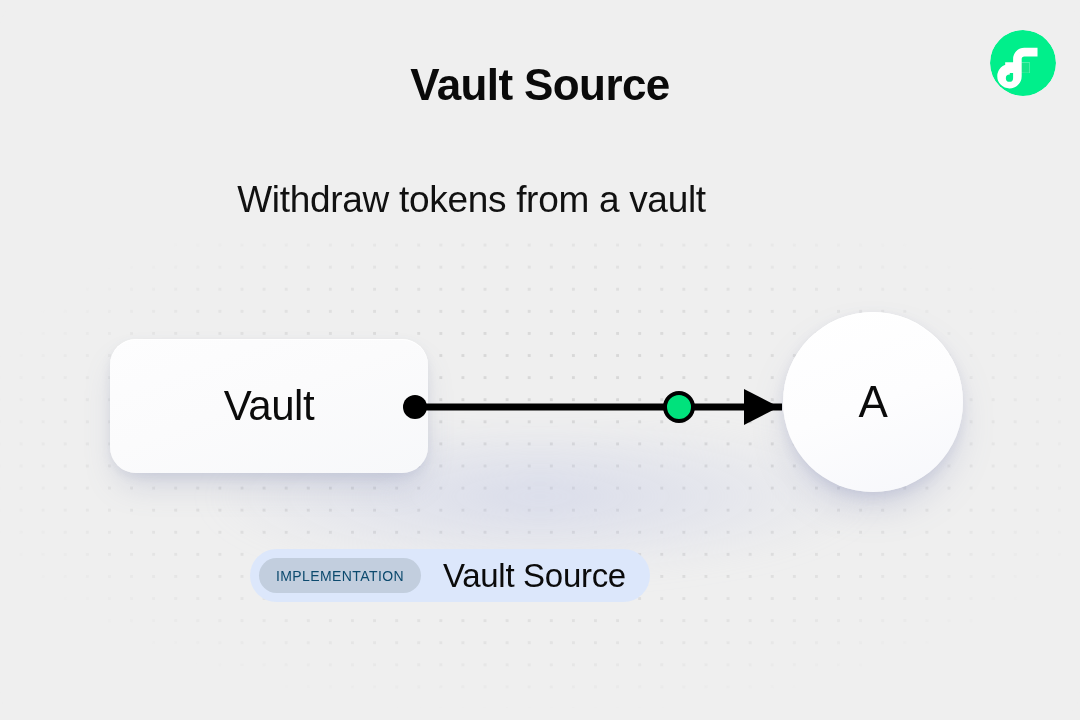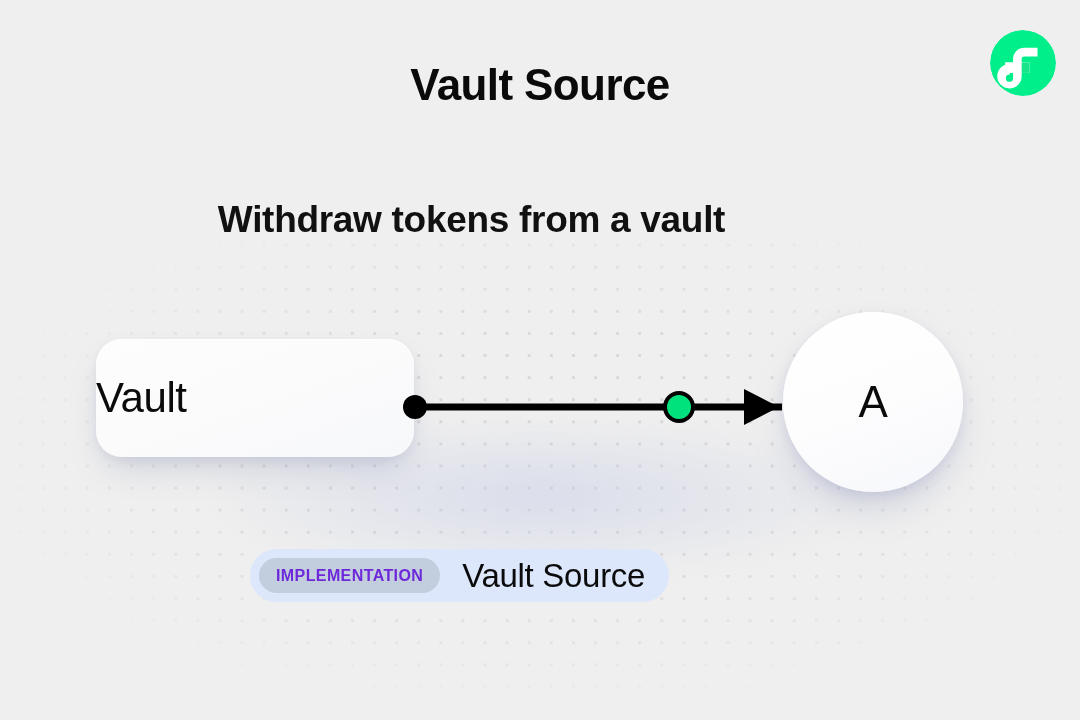--- a/index.html
+++ b/index.html
@@ -63,54 +63,53 @@
     color: #0a0a0a;
     line-height: 1.15;
   }
   #subtitle {
     position: absolute;
     left: 0;
     top: 178px;
     width: 943px;
     text-align: center;
     font-size: 37px;
-    font-weight: 700;
+    font-weight: 400;
     letter-spacing: -0.3px;
     color: #111111;
     line-height: 1.2;
-    margin-top: 20px;
   }
 
   
   #logo {
     position: absolute;
     right: 24px;
     top: 30px;
     width: 66px;
     height: 66px;
     border-radius: 50%;
     display: block;
   }
 
   
   #vault-node {
     position: absolute;
-    left: 96px;
+    left: 110px;
     top: 339px;
     width: 318px;
-    height: 118px;
+    height: 134px;
     border-radius: 26px;
     background: linear-gradient(160deg, #fdfdfe 0%, #fbfbfc 45%, #f7f8fa 100%);
     box-shadow:
       0 18px 34px -10px rgba(120,130,170,0.30),
       0 4px 10px rgba(120,130,170,0.12),
       inset 0 1px 0 rgba(255,255,255,0.95);
     display: flex;
     align-items: center;
-    justify-content: flex-start;
+    justify-content: center;
   }
   #vault-node-label {
     font-size: 42px;
     font-weight: 400;
     letter-spacing: -0.4px;
     color: #0b0b0b;
   }
 
   #a-node {
     position: absolute;
@@ -161,24 +160,24 @@
   #impl-tag {
     height: 35px;
     border-radius: 18px;
     background: #c2cede;
     display: flex;
     align-items: center;
     padding: 0 17px;
     box-sizing: border-box;
   }
   #impl-tag-label {
-    font-size: 16px;
-    font-weight: 700;
+    font-size: 14px;
+    font-weight: 400;
     letter-spacing: 0.4px;
-    color: #6d28d9;
+    color: #0c4a6e;
     white-space: nowrap;
   }
   #impl-name {
     margin-left: 22px;
     font-size: 33px;
     font-weight: 400;
     letter-spacing: -0.3px;
     color: #0b0b0b;
     white-space: nowrap;
   }

